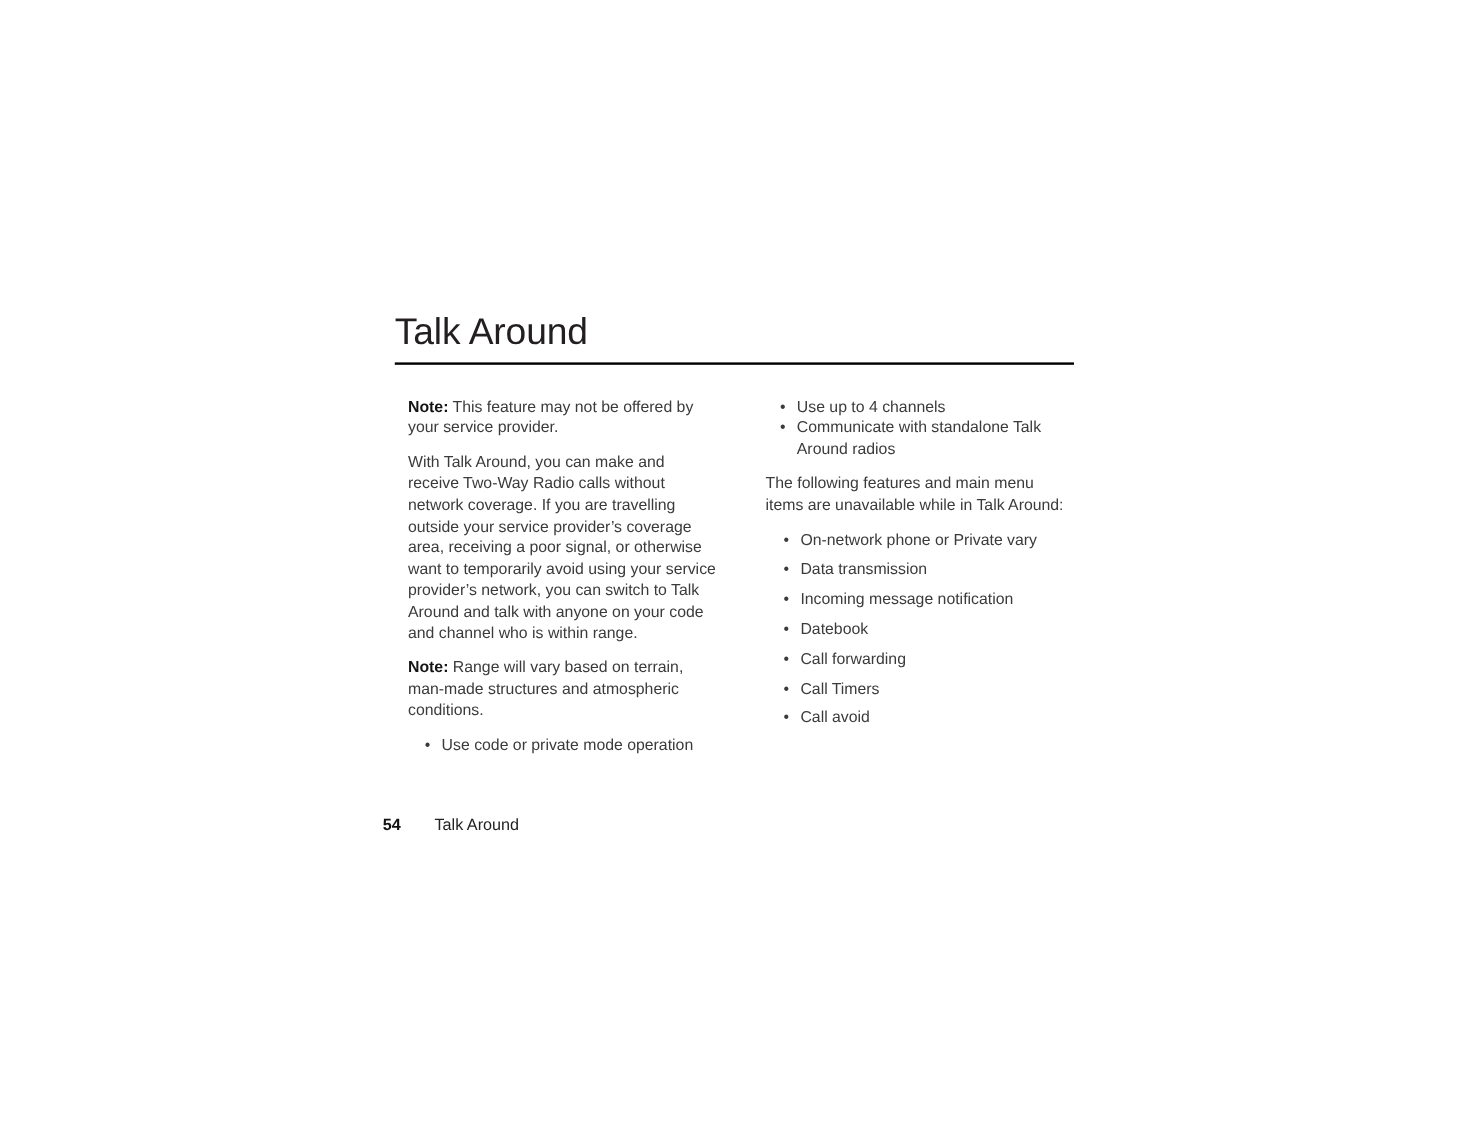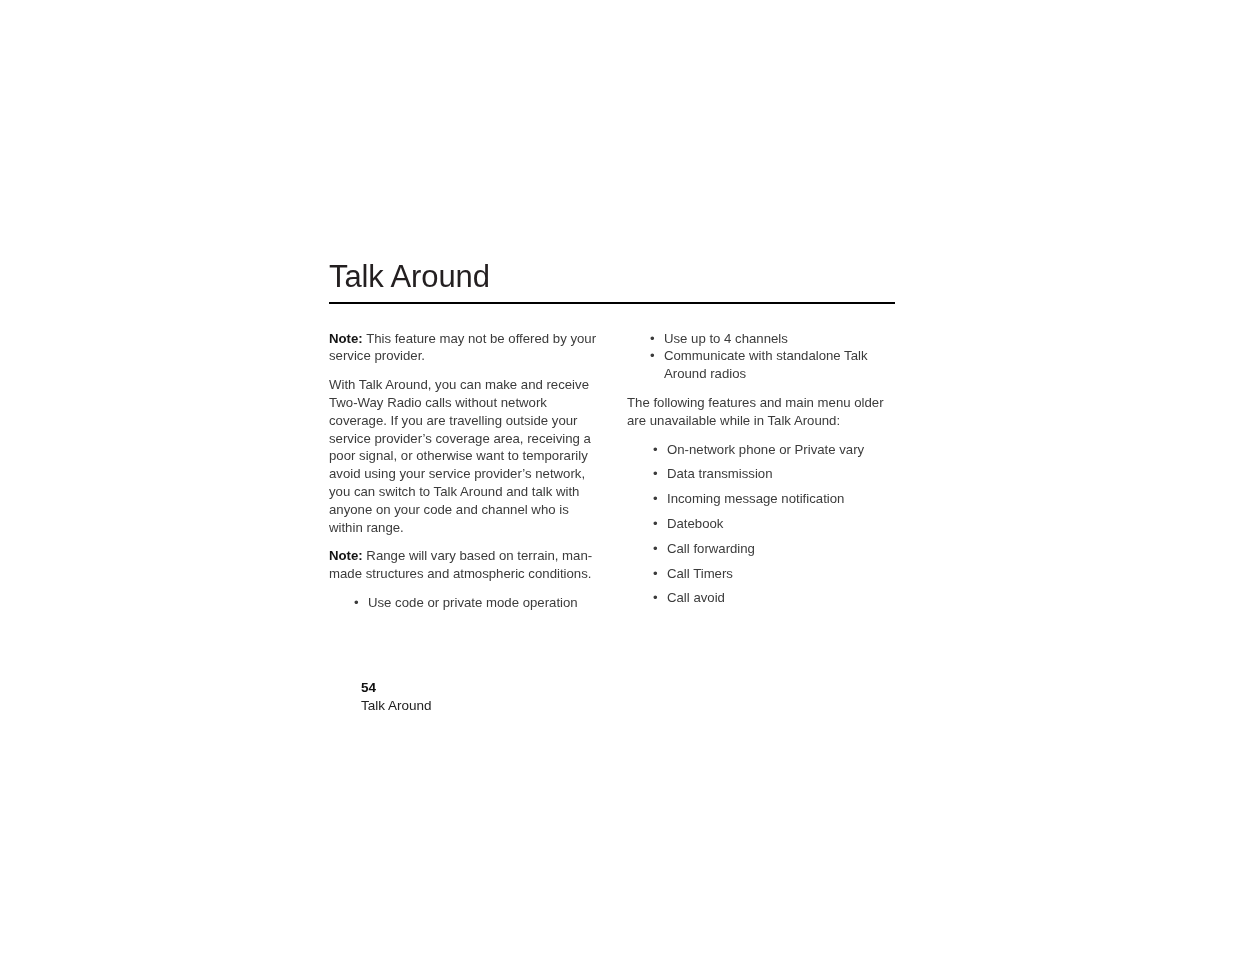--- a/index.html
+++ b/index.html
@@ -48,21 +48,21 @@
     align-items: flex-start;
   }
   .col {
     width: 268px;
   }
   .col-left {
     margin-right: 30px;
   }
 
   p.body {
-    margin: 0 0 11px 0;
+    margin: 0 0 11px 11px;
     font-size: 13.2px;
     line-height: 17.8px;
     color: #3b3b3b;
     letter-spacing: 0.0px;
   }
   p.body:last-child {
     margin-bottom: 0;
   }
   .note-label {
     font-weight: bold;
@@ -109,24 +109,24 @@
   .col-right ul.bullets {
     margin-left: 21px;
   }
   .col-right ul.bullets.spaced {
     margin-left: 24px;
   }
 
   
   .footer {
     position: absolute;
-    left: 333px;
+    left: 319px;
     top: 679px;
     display: flex;
-    flex-direction: column;
+    flex-direction: row;
     align-items: baseline;
   }
   .footer-page-number {
     font-size: 13.5px;
     font-weight: bold;
     color: #111111;
     line-height: 18px;
   }
   .footer-chapter {
     font-size: 13.5px;
@@ -162,21 +162,21 @@
     </div>
 
     <div class="col col-right">
 
       <ul class="bullets tight-list">
         <li><span class="dot">•</span><span>Use up to 4 channels</span></li>
         <li><span class="dot">•</span><span>Communicate with standalone Talk Around radios</span></li>
       </ul>
 
 
-      <p class="body">The following features and main menu older are unavailable while in Talk Around:</p>
+      <p class="body">The following features and main menu items are unavailable while in Talk Around:</p>
 
       <ul class="bullets spaced">
         <li><span class="dot">•</span><span>On-network phone or Private vary</span></li>
         <li><span class="dot">•</span><span>Data transmission</span></li>
         <li><span class="dot">•</span><span>Incoming message notification</span></li>
         <li><span class="dot">•</span><span>Datebook</span></li>
         <li><span class="dot">•</span><span>Call forwarding</span></li>
         <li><span class="dot">•</span><span>Call Timers</span></li>
         <li><span class="dot">•</span><span>Call avoid</span></li>
       </ul>

